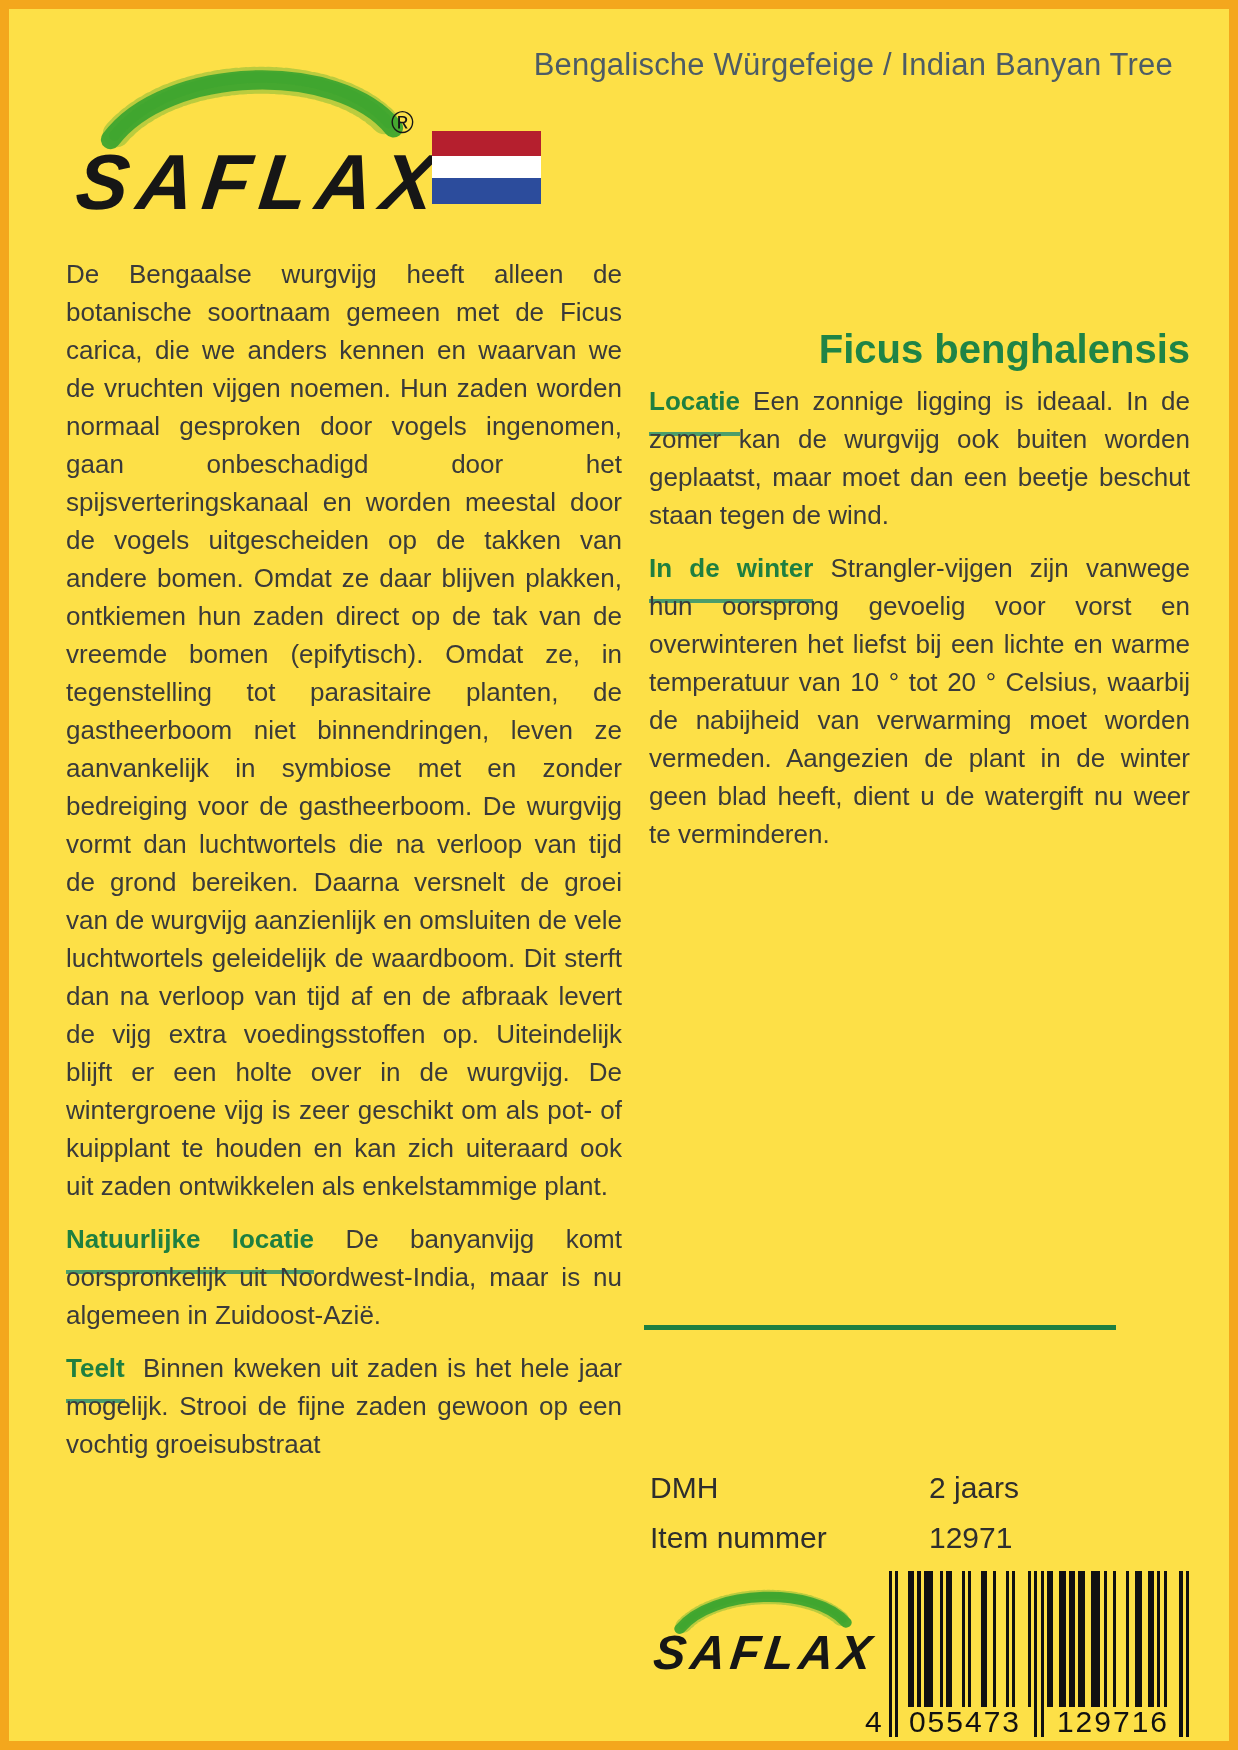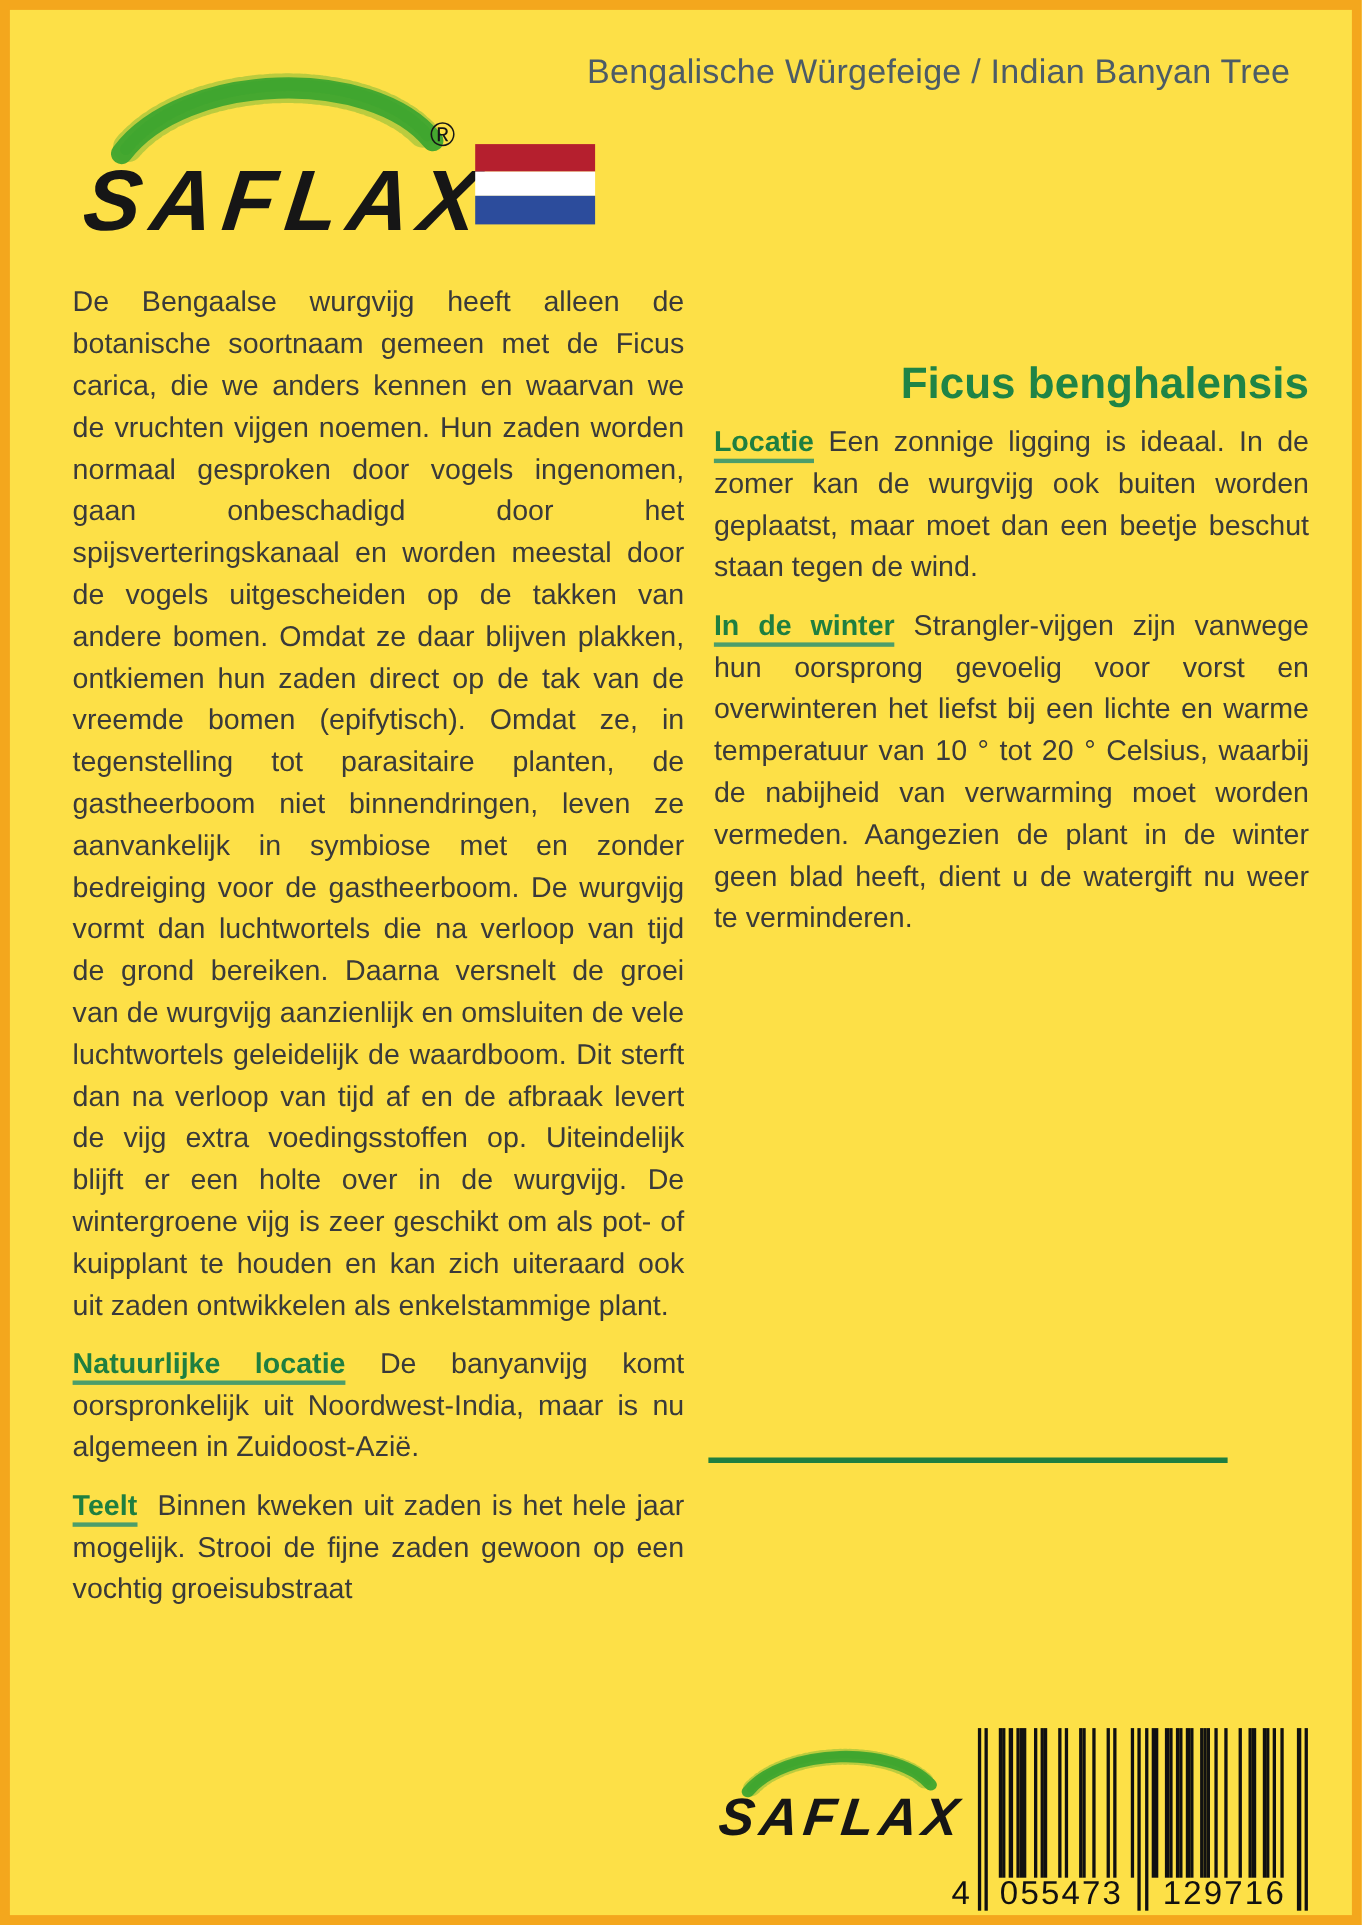--- a/index.html
+++ b/index.html
@@ -40,21 +40,21 @@
   h2.latin{
     margin:0 0 9px 0; font-size:40px; line-height:1.2; font-weight:700;
     color:#1F8446; text-align:right;
   }
   p.body{
     margin:0 0 15px 0; font-size:26px; line-height:38px; text-align:justify;
     color:#3A3A3A;
   }
   .sec-h{
     color:#1F7F40; font-weight:700;
-    border-bottom:4px solid #4C9E6A; padding-bottom:1px;
+    border-bottom:4px solid #4C9E6A; padding-bottom:16px;
   }
   
   .divider{position:absolute; left:635px; top:1316px; width:472px; height:5px; background:#1F7F40;}
   .footer-info{
     position:absolute; left:641px; top:1462px; width:520px;
     display:grid; grid-template-columns:279px auto; grid-auto-rows:50px;
     font-size:30px; color:#2e2e2e; align-items:start;
   }
   .logo-small{left:645px; top:1560px; width:230px; height:130px;}
   .logo-small .arc{left:18px; top:6px; width:182px; height:62px;}
@@ -99,20 +99,26 @@
   </div>
 
   <div class="col col-right">
     <h2 class="latin">Ficus benghalensis</h2>
     <p class="body"><span class="sec-h">Locatie</span> <span>Een zonnige ligging is ideaal. In de zomer kan de wurgvijg ook buiten worden geplaatst, maar moet dan een beetje beschut staan tegen de wind.</span></p>
     <p class="body"><span class="sec-h">In de winter</span> <span>Strangler-vijgen zijn vanwege hun oorsprong gevoelig voor vorst en overwinteren het liefst bij een lichte en warme temperatuur van 10 ° tot 20 ° Celsius, waarbij de nabijheid van verwarming moet worden vermeden. Aangezien de plant in de winter geen blad heeft, dient u de watergift nu weer te verminderen.</span></p>
   </div>
 
   <div class="divider"></div>
 
+  <div class="footer-info">
+    <span>DMH</span>
+    <span>2 jaars</span>
+    <span>Item nummer</span>
+    <span>12971</span>
+  </div>
 
   <div class="logo logo-small">
     <svg class="arc" viewBox="0 0 320 120" preserveAspectRatio="none">
       <path d="M20,98 C80,28 242,24 300,88" fill="none" stroke="#3EA52F" stroke-width="28" stroke-linecap="round" opacity="0.35" stroke-dasharray="4 5"></path>
       <path d="M14,104 C72,26 250,22 306,92" fill="none" stroke="#3EA52F" stroke-width="20" stroke-linecap="round" opacity="0.95"></path>
       <path d="M18,100 C78,24 246,20 302,88" fill="none" stroke="#3EA52F" stroke-width="11" stroke-linecap="round" opacity="0.6" stroke-dasharray="2 3"></path>
     </svg>
     <div class="brand">SAFLAX</div>
   </div>
 

